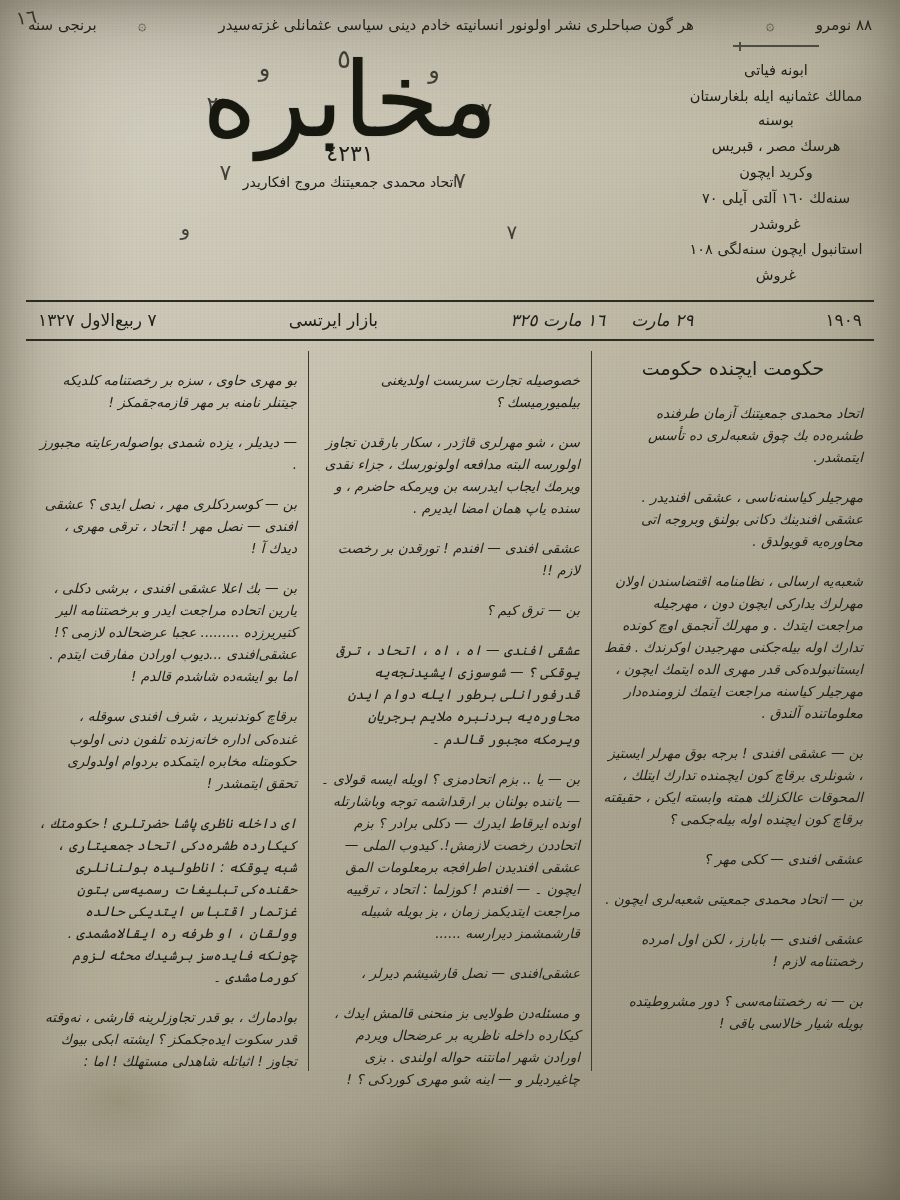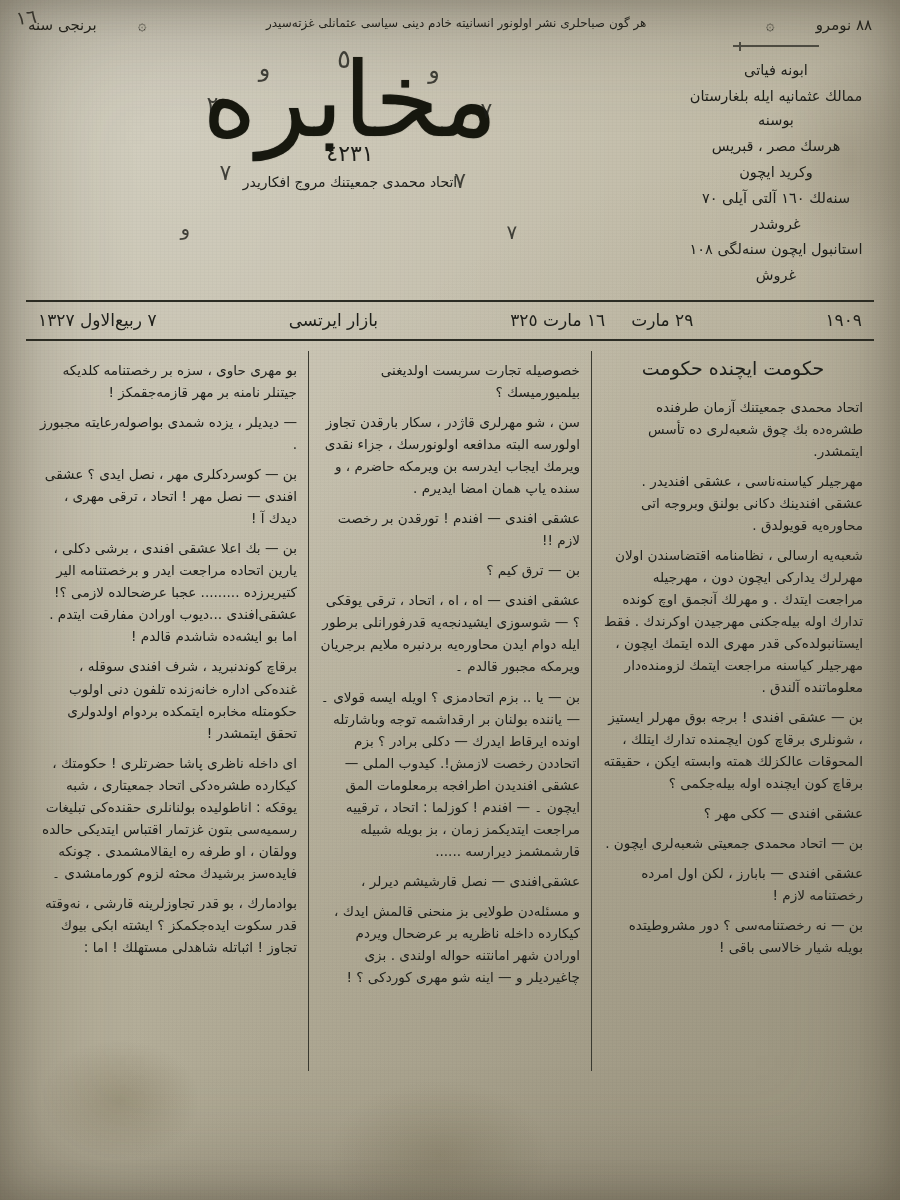--- a/index.html
+++ b/index.html
@@ -75,21 +75,21 @@
     justify-content: space-between;
     font-size: 15px;
     letter-spacing: .5px;
     padding: 6px 4px 2px 4px;
     gap: 41px;
   }
   .top-strip .seg {
     white-space: nowrap;
   }
   .top-strip .mid {
-    font-size: 12px;
+    font-size: 15px;
     flex: 1;
     text-align: center;
     padding: 0 8px;
   }
   .orn {
     font-size: 15px;
     letter-spacing: -1px;
     opacity: .85;
   }
 
@@ -160,21 +160,21 @@
     align-items: center;
     justify-content: space-between;
     margin: 10px 26px 0 26px;
     padding: 8px 6px 9px 6px;
     border-top: 2px solid #2b2c24;
     border-bottom: 2px solid #2b2c24;
     font-size: 17px;
     letter-spacing: 1px;
   }
   #datebar .cell { white-space: nowrap; padding: 0 6px; }
-  #datebar .mid-cell { display: flex; gap: 14px; flex-direction: row-reverse; align-items:flex-start;}
+  #datebar .mid-cell { display: flex; gap: 14px; flex-direction: row-reverse; align-items:flex-start;font-style:italic;}
 
   
   #columns {
     display: flex;
     flex-direction: row-reverse;
     margin: 10px 26px 0 26px;
     height: 720px;
   }
   .col {
     flex: 1;
@@ -188,21 +188,22 @@
     border-right: 1.5px solid #3a3a30;
   }
   .col h2 {
     font-size: 19px;
     font-weight: normal;
     margin: 2px 0 12px 0;
     text-align: center;
     letter-spacing: .5px;
   }
   .col p {
-    margin: 8px 0 8px 0;
+    margin: 18px 0 8px 0;
+    font-style: italic;
   }
 
   #footer-space {
     height: 120px;
   }
 
   .stain {
     position: absolute;
     border-radius: 50%;
     pointer-events: none;

